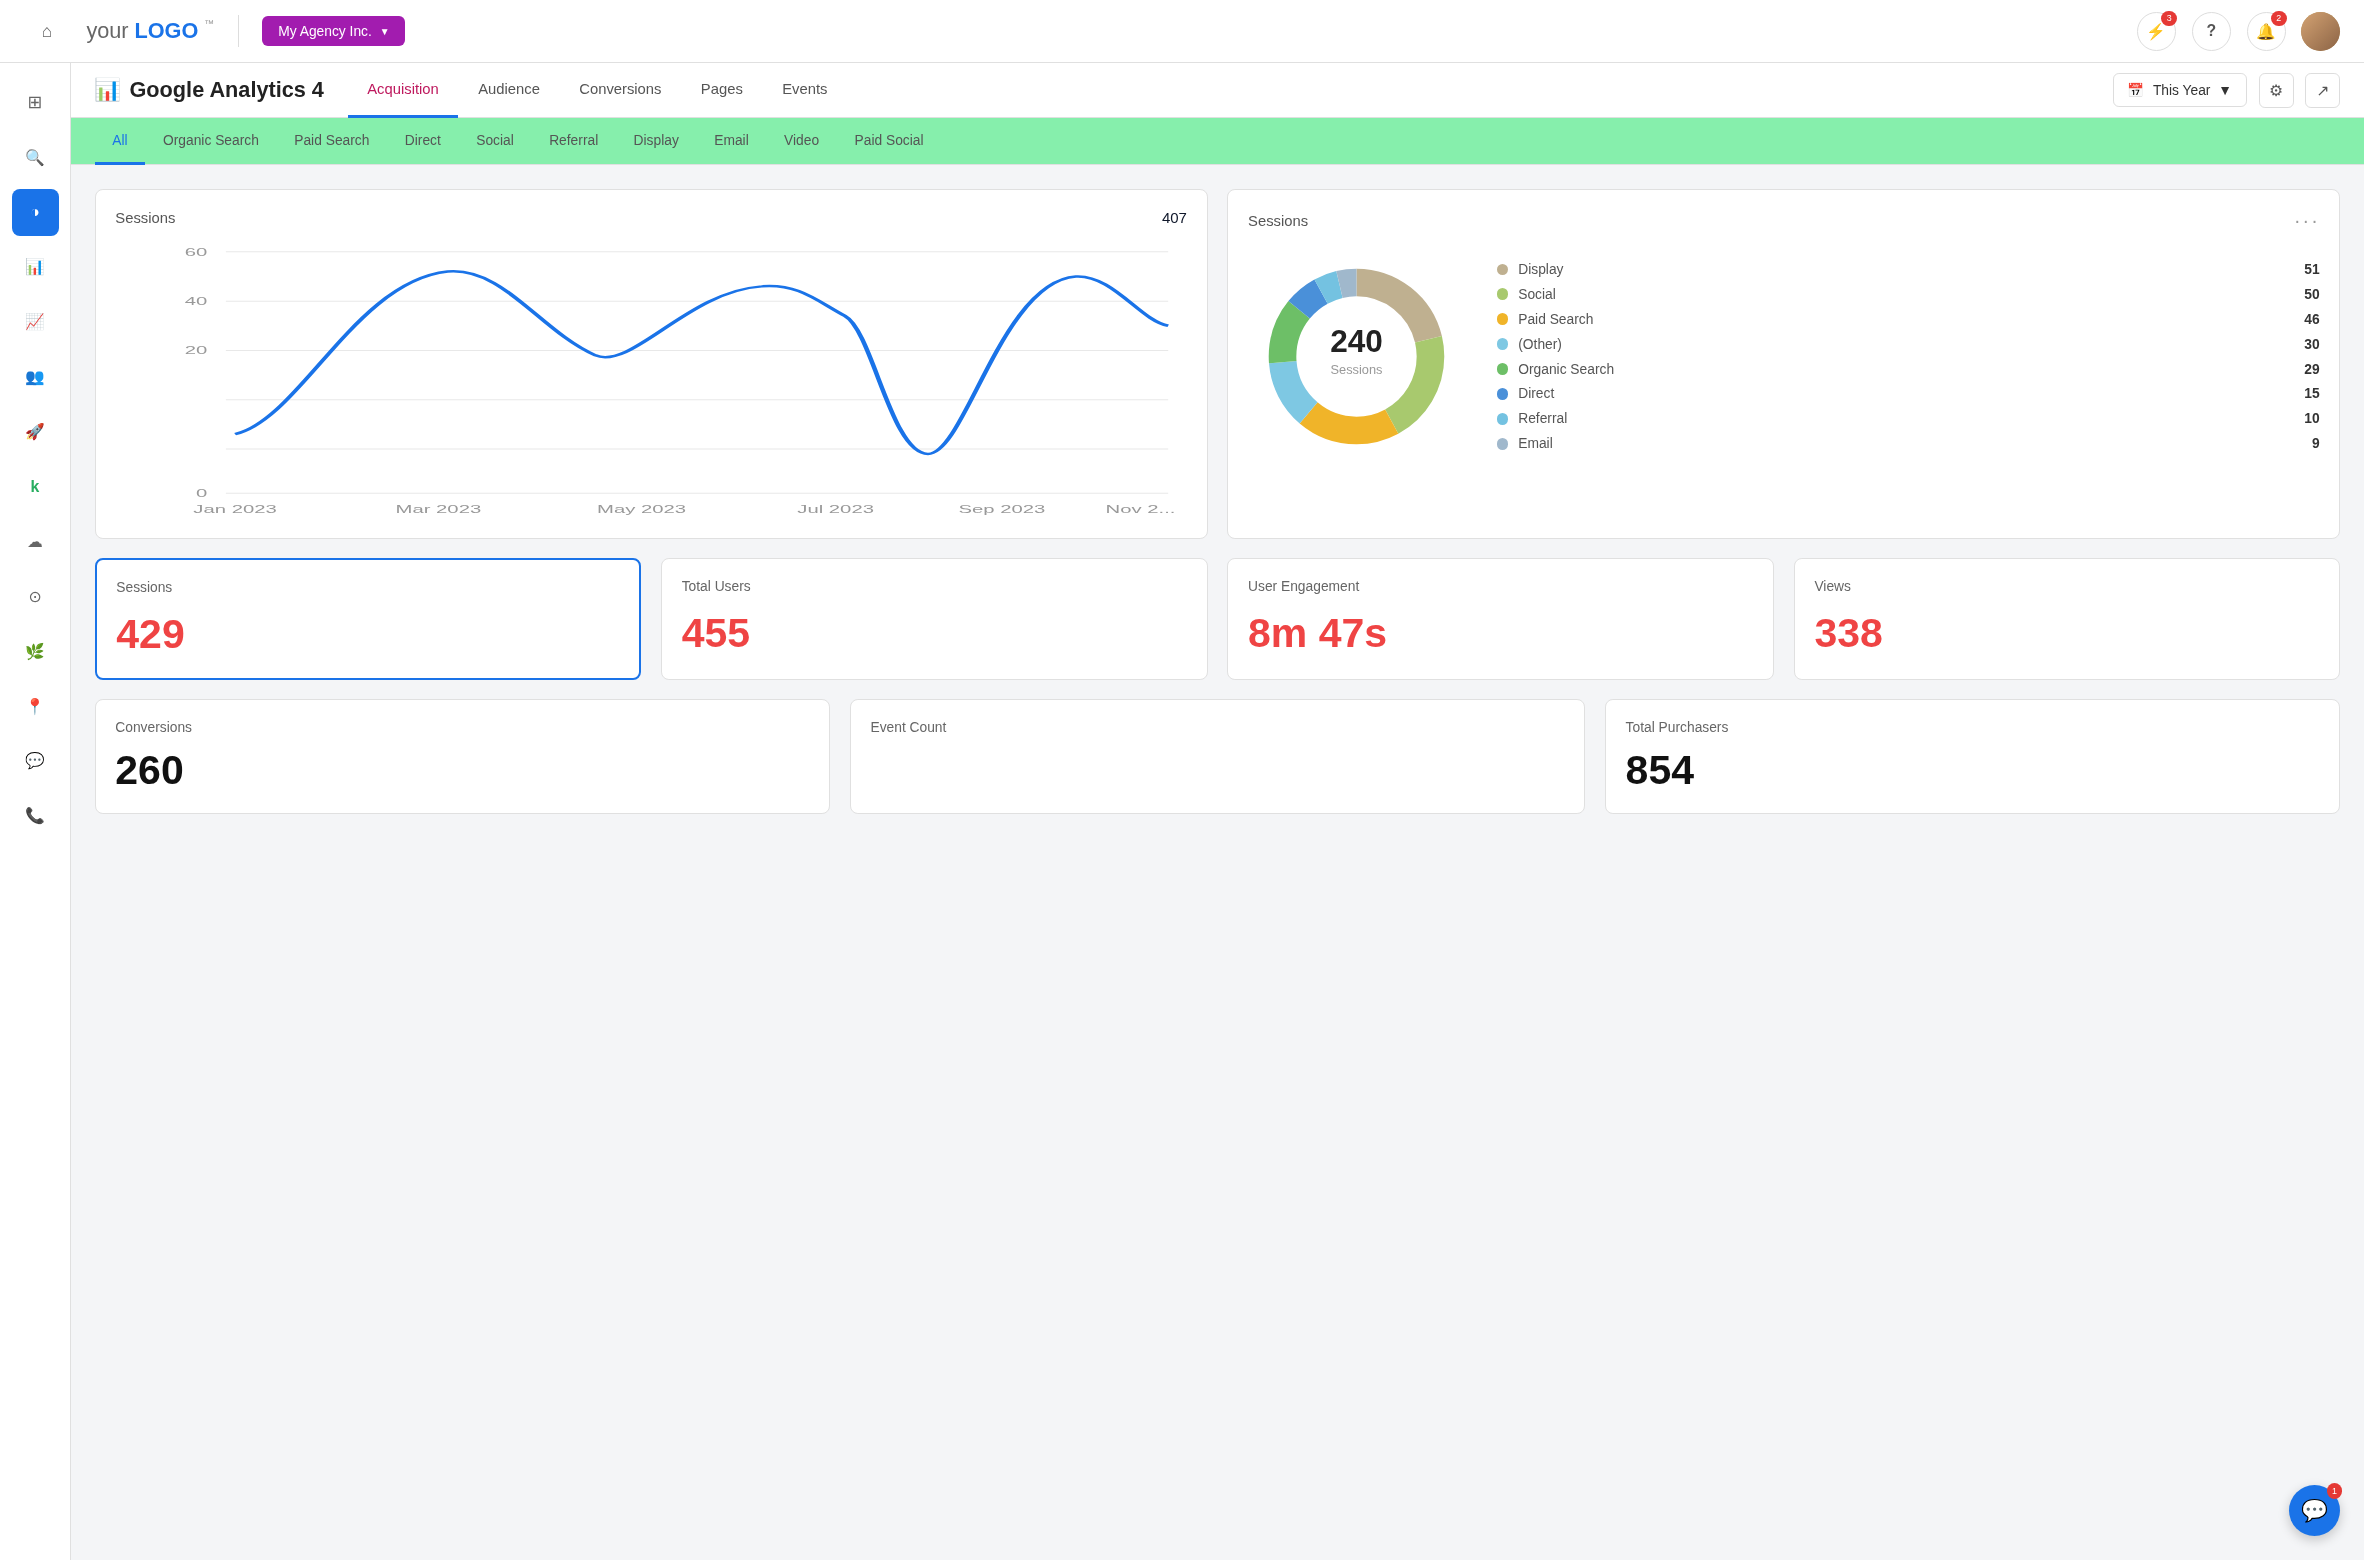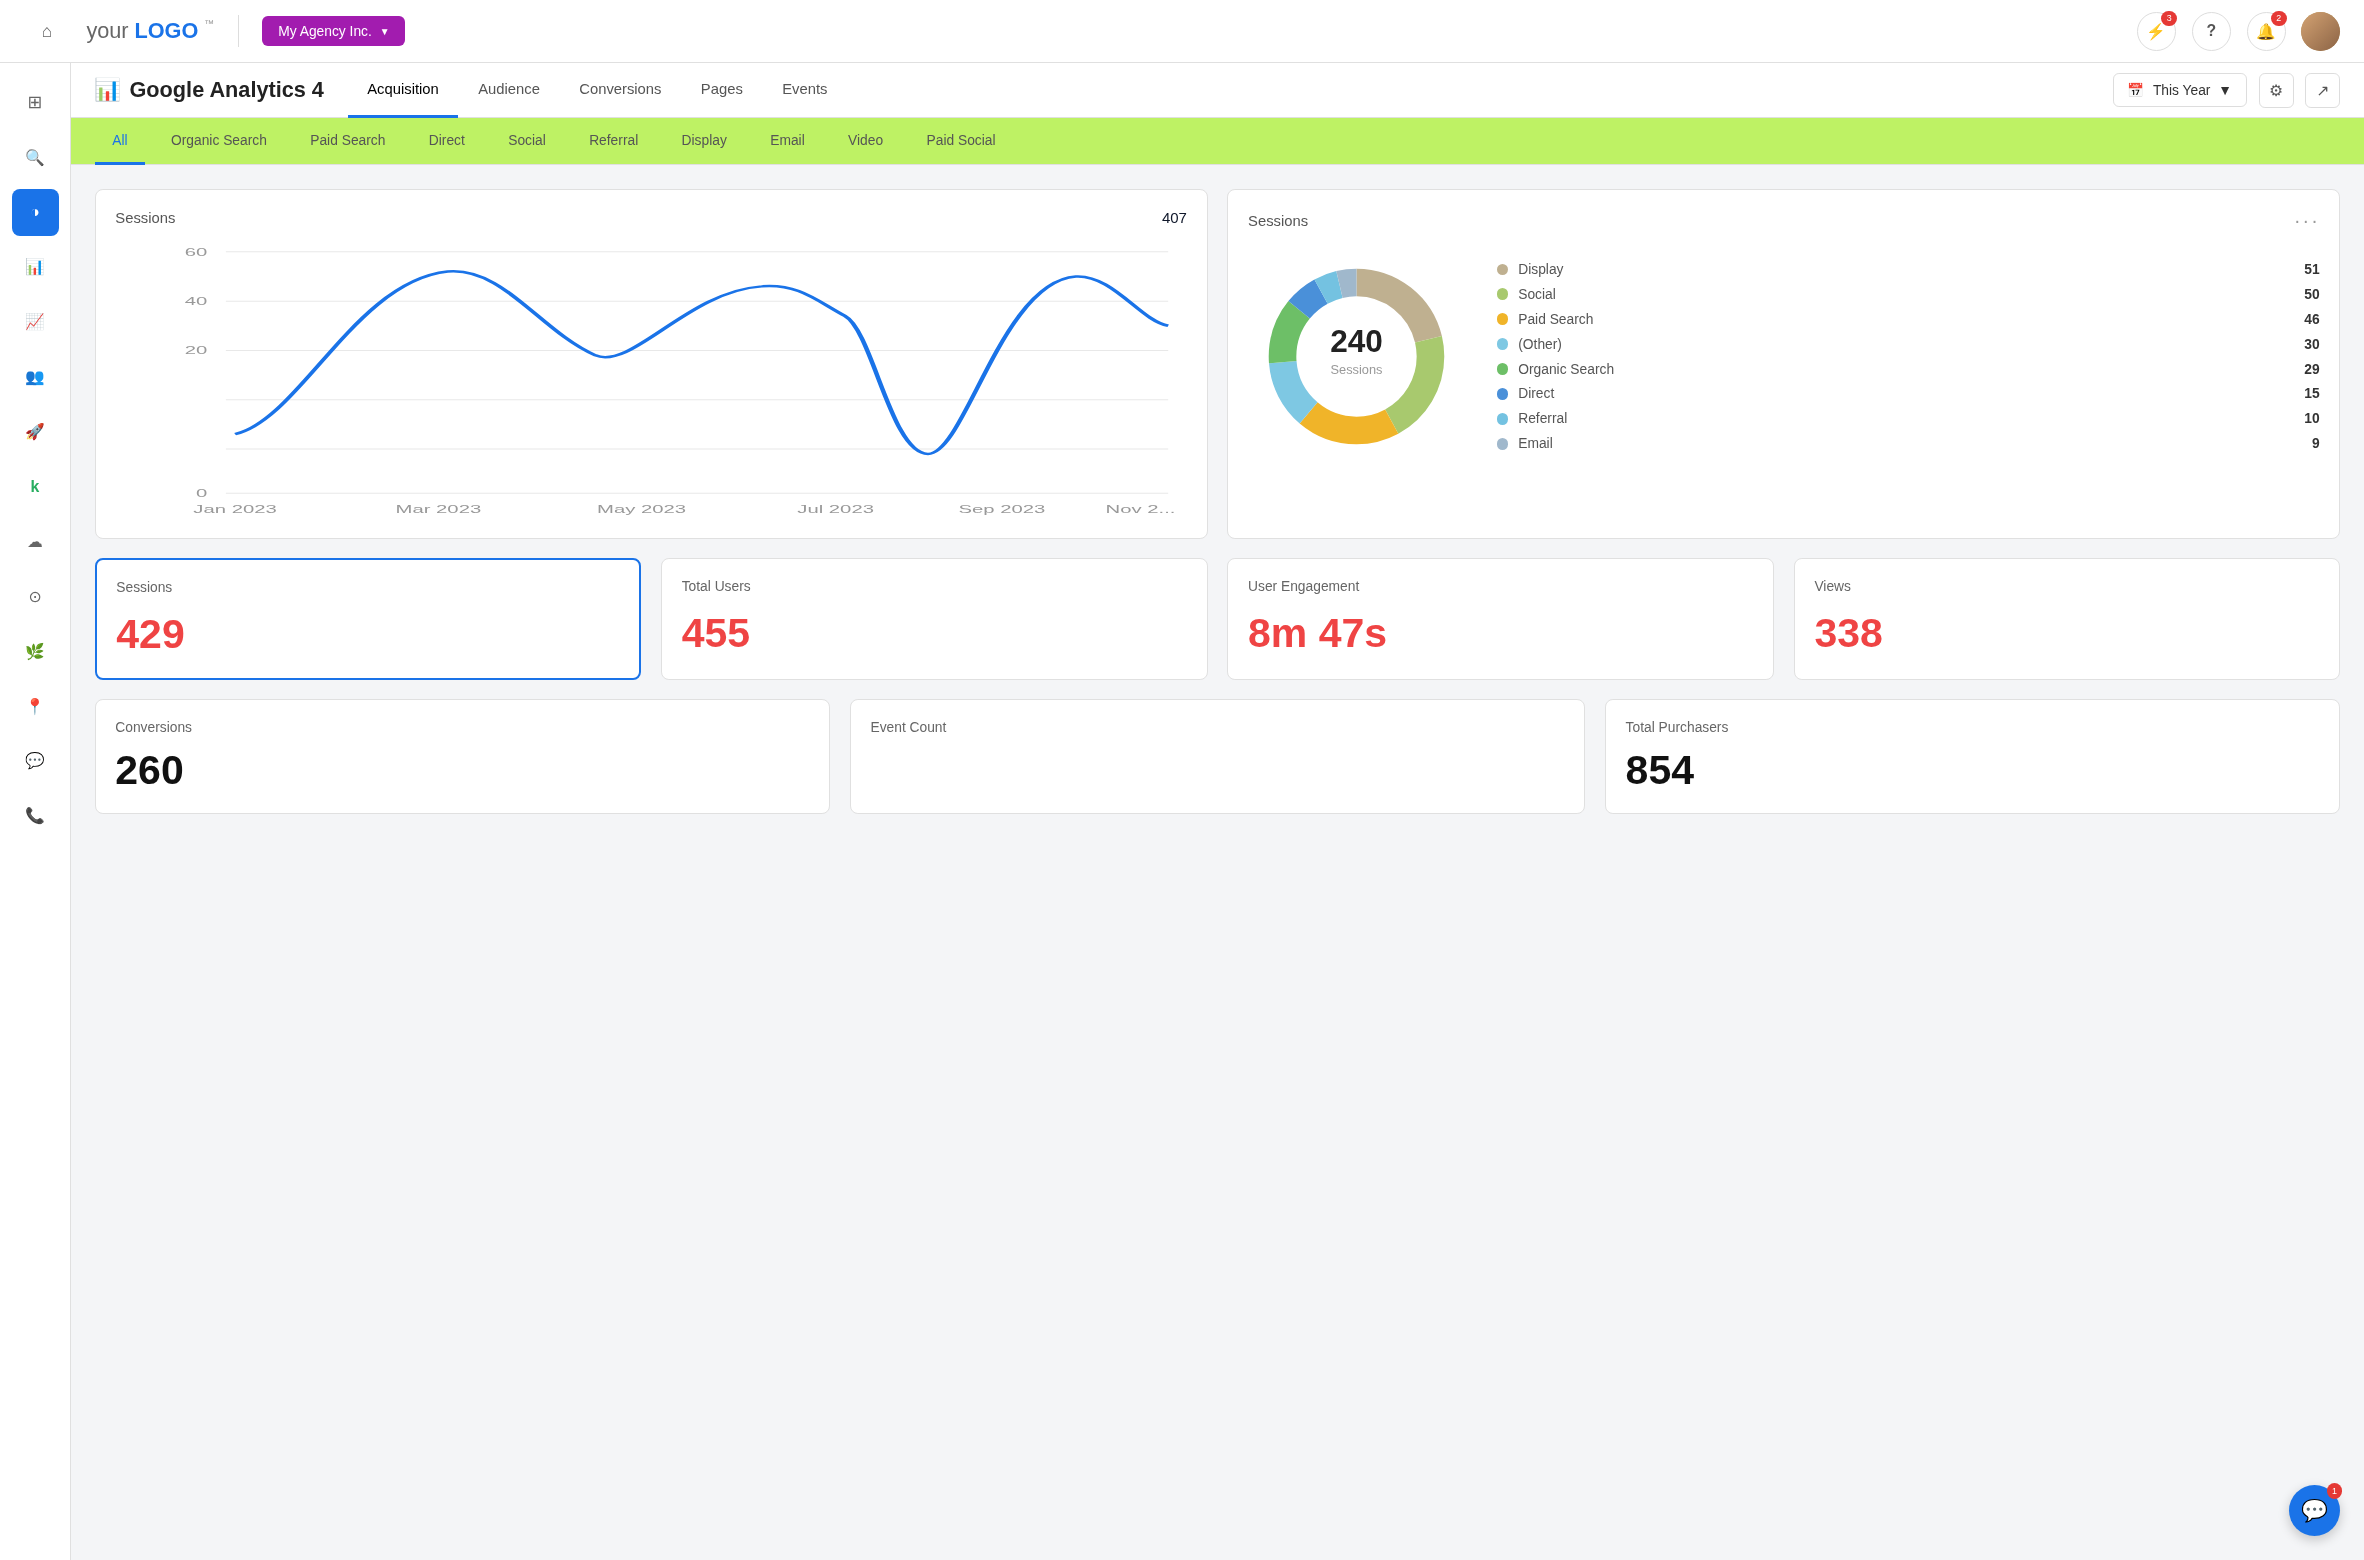--- a/index.html
+++ b/index.html
@@ -143,21 +143,21 @@
       height: 55px;
       display: flex;
       align-items: center;
       font-size: 14.8px;
       color: #555;
       cursor: pointer;
       border-bottom: 3px solid transparent;
       white-space: nowrap;
     }
     .sub-nav-tab.active {
-      color: #000000;
+      color: #be185d;
       border-bottom-color: #1a73e8;
       font-weight: 500;
     }
     .sub-nav-right {
       display: flex;
       align-items: center;
       gap: 11.8px;
       margin-left: auto;
     }
     .date-btn {
@@ -178,26 +178,26 @@
       border: 1px solid #ddd;
       border-radius: 5.9px;
       background: #fff;
       display: flex; align-items: center; justify-content: center;
       cursor: pointer;
       font-size: 15.8px; color: #555;
     }
 
     
     .channel-tabs {
-      background: #bef264;
+      background: #86efac;
       border-bottom: 1px solid #e0e0e0;
       padding: 0 23.6px;
       display: flex;
       align-items: stretch;
-      gap: 8px;
+      gap: 0;
       height: 47px;
     }
     .channel-tab {
       padding: 0 17.7px;
       height: 47px;
       display: flex;
       align-items: center;
       font-size: 13.8px;
       color: #555;
       cursor: pointer;

